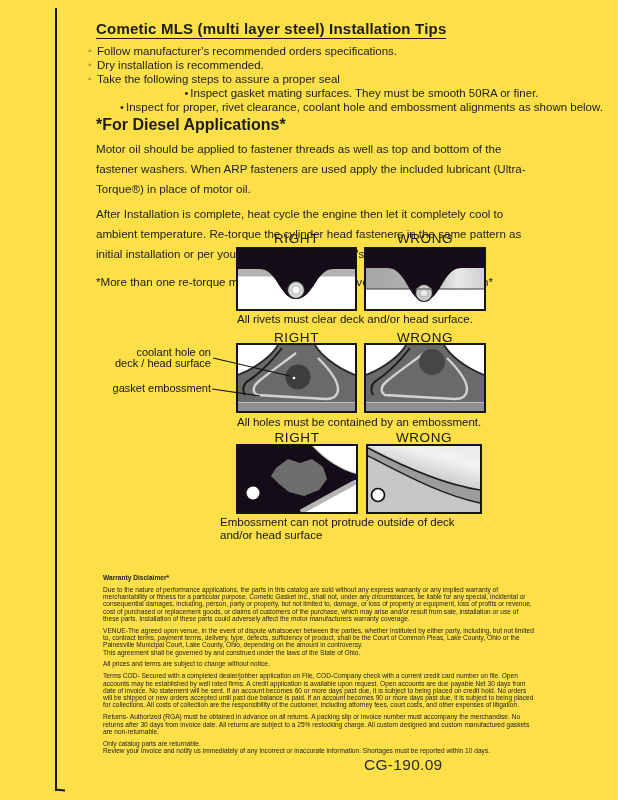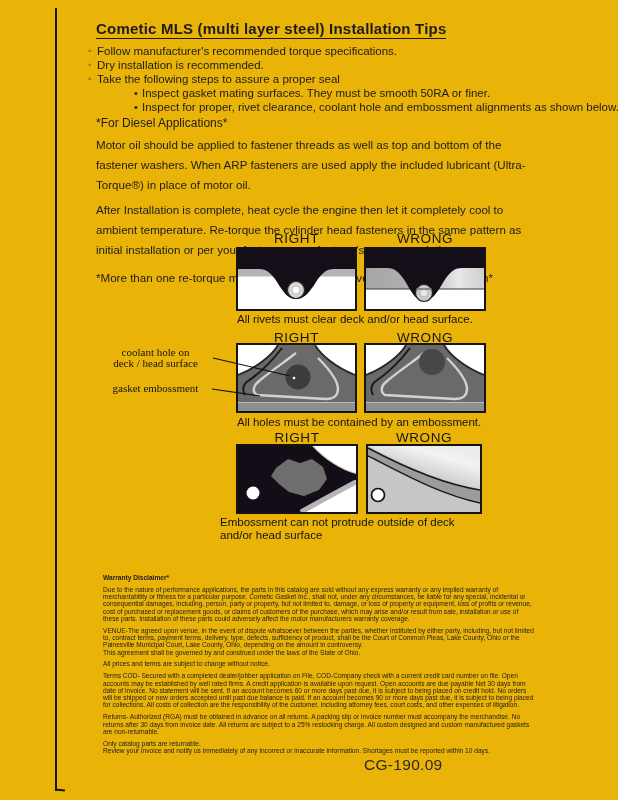--- a/index.html
+++ b/index.html
@@ -1,55 +1,55 @@
 <!DOCTYPE html>
 <html><head>
 <meta charset="utf-8">
 <style>
   html,body{margin:0;padding:0;background:#ffffff;}
-  .page{position:relative;width:618px;height:800px;background:#eab308;overflow:hidden;
+  .page{position:relative;width:618px;height:800px;background:#fde047;overflow:hidden;
         font-family:"Liberation Sans","DejaVu Sans",sans-serif;color:#1c1c1c;}
   .abs{position:absolute;}
   .edge-line{left:55px;top:8px;width:2px;height:783px;background:#161616;}
   .edge-foot{left:55px;top:789px;width:10px;height:2px;background:#161616;transform:rotate(6deg);}
   .title{left:96px;top:20px;font-size:15px;font-weight:bold;letter-spacing:.2px;margin:0;
          border-bottom:1.6px solid #1a1a1a;padding-bottom:1px;}
   .bullets{left:88px;top:44px;font-size:11.5px;line-height:14px;}
   .bl{white-space:nowrap;}
   .bl .mk{display:inline-block;width:9px;font-size:10px;vertical-align:top;}
-  .bl.sub{margin-left:46px;}
+  .bl.sub{margin-left:30px;text-align:center;}
   .bl.sub .mk{font-size:11px;width:8px;}
   .diesel{left:96px;top:116px;width:450px;}
-  .diesel h2{font-size:12px;font-weight:normal;margin:0 0 4px 0;}
+  .diesel h2{font-size:16px;font-weight:bold;margin:0 0 4px 0;}
   .diesel p{font-size:11.6px;line-height:20px;margin:0;}
   .diesel p.p1{margin-top:5px;}
   .diesel p.p2{margin-top:5px;}
   .diesel p.p3{margin-top:8px;}
   .fig-label{font-size:13.5px;letter-spacing:.6px;text-align:center;color:#141414;}
   .fig-box{border:2px solid #141414;background:#fff;line-height:0;}
   .fig-cap{font-size:11.5px;line-height:12.5px;color:#141414;}
-  .side-label{font-size:11px;line-height:11px;text-align:center;color:#141414;font-family:Liberation Serif, serif;}
+  .side-label{font-size:11px;line-height:11px;text-align:right;color:#141414;}
   .warranty{left:103px;top:574px;width:433px;font-size:6.6px;line-height:7.3px;color:#222;}
   .warranty .wh{font-weight:bold;margin-bottom:4.5px;}
   .warranty .wp{margin-bottom:4.5px;}
   .footer-num{left:364px;top:756px;font-size:15.5px;letter-spacing:.3px;color:#2a2a2a;}
   svg{display:block;}
 </style>
 </head>
 <body>
 
 <div class="page">
 
   <div class="abs edge-line"></div>
   <div class="abs edge-foot"></div>
 
   <h1 class="abs title">Cometic MLS (multi layer steel) Installation Tips</h1>
 
   <div class="abs bullets">
-    <div class="bl"><span class="mk">◦</span><span>Follow manufacturer's recommended torque specifications.</span></div>
+    <div class="bl"><span class="mk">◦</span><span>Follow manufacturer's recommended orders specifications.</span></div>
     <div class="bl"><span class="mk">◦</span><span>Dry installation is recommended.</span></div>
     <div class="bl"><span class="mk">◦</span><span>Take the following steps to assure a proper seal</span></div>
     <div class="bl sub"><span class="mk">•</span><span>Inspect gasket mating surfaces.  They must be smooth 50RA or finer.</span></div>
     <div class="bl sub"><span class="mk">•</span><span>Inspect for proper, rivet clearance, coolant hole and embossment alignments as shown below.</span></div>
   </div>
 
   <div class="abs diesel">
     <h2>*For Diesel Applications*</h2>
     <p class="p1">Motor oil should be applied to fastener threads as well as top and bottom of the fastener washers. When ARP fasteners are used apply the included lubricant (Ultra-Torque®) in place of motor oil.</p>
     <p class="p2">After Installation is complete, heat cycle the engine then let it completely cool to ambient temperature. Re-torque the cylinder head fasteners in the same pattern as initial installation or per your fastener manufacturer's recommendations.</p>

